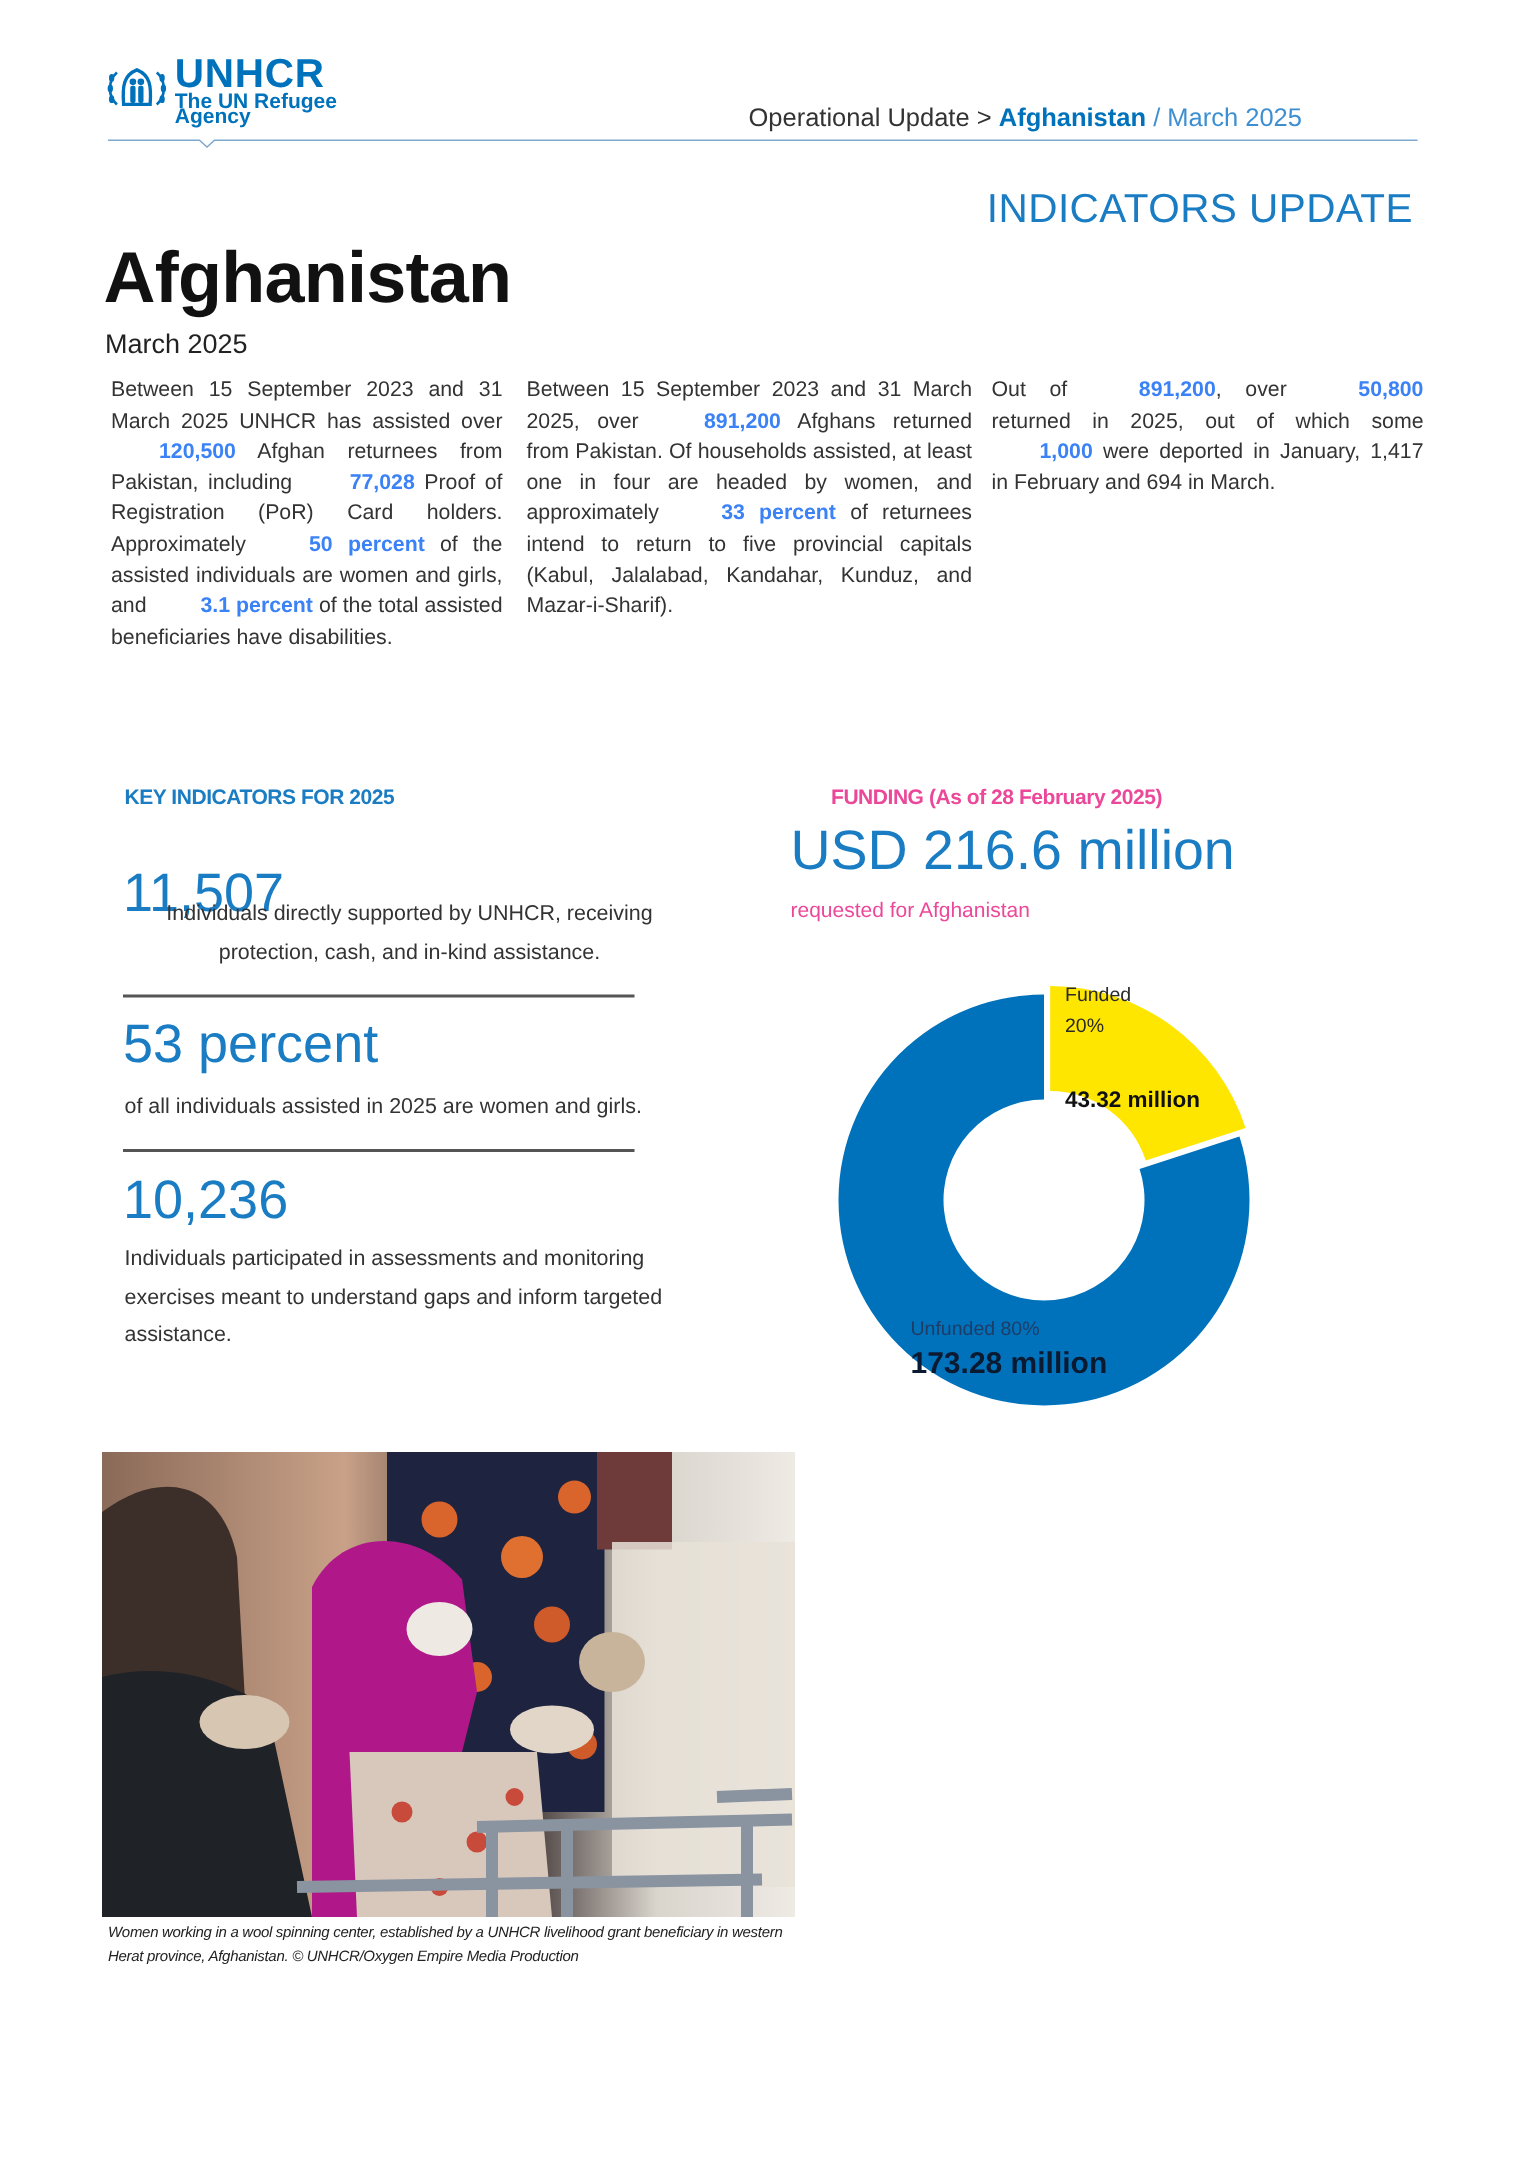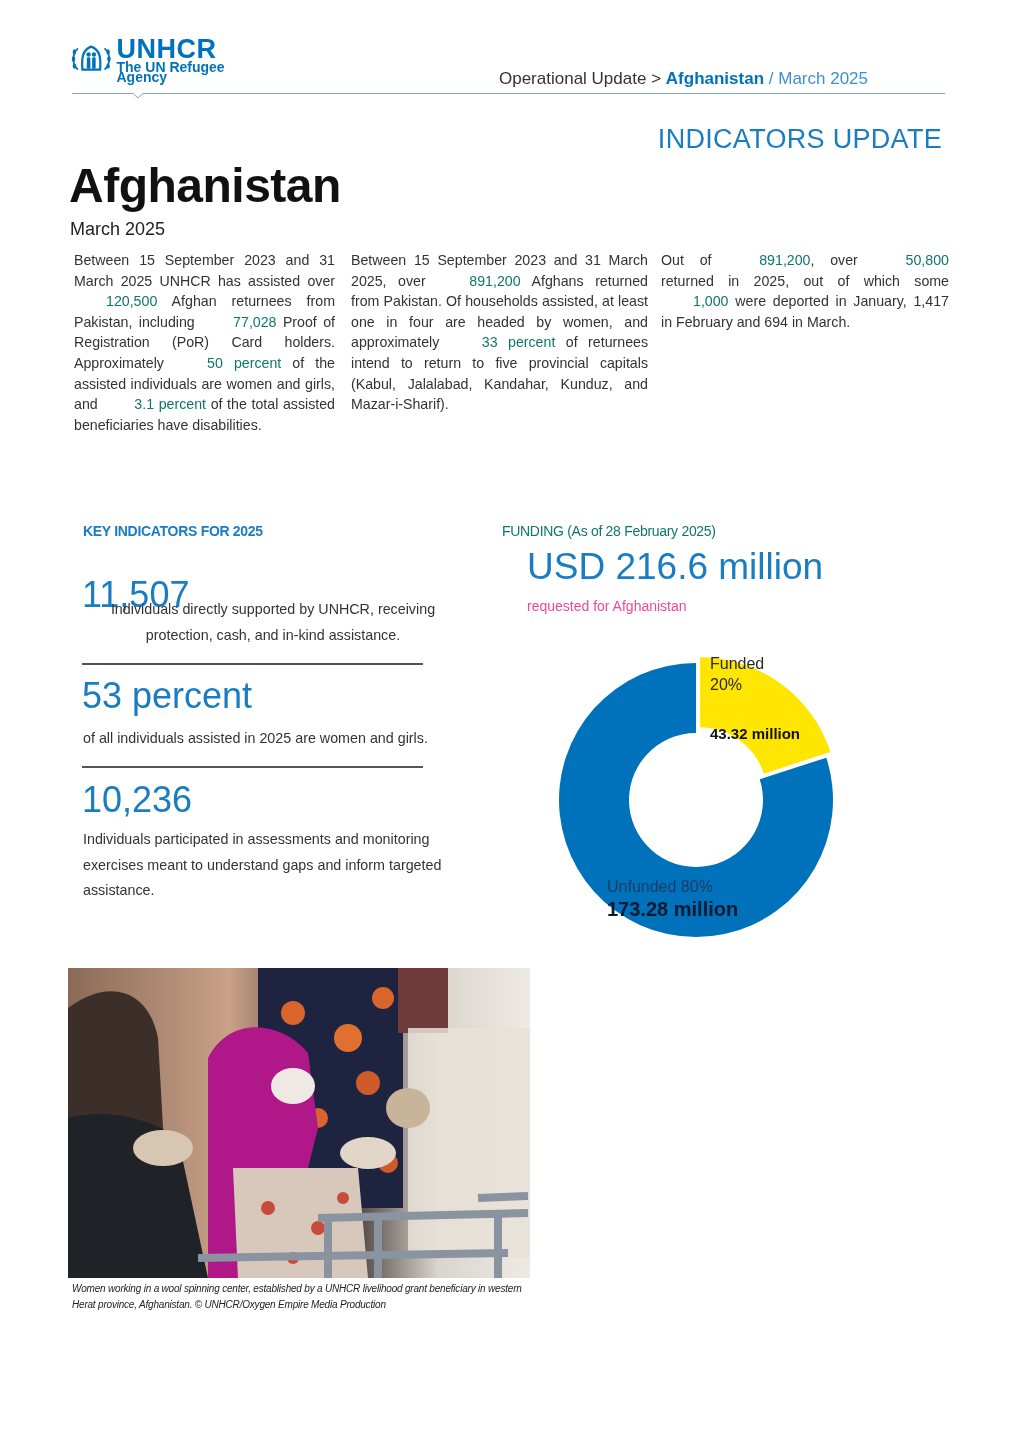--- a/index.html
+++ b/index.html
@@ -25,35 +25,35 @@
   .op-update { right: 82px; top: 124px; font-size: 27px; color: #1a7cc3; letter-spacing: 0.3px; }
 
   .title { left: 69px; top: 158px; font-size: 48px; font-weight: 700; color: #111; letter-spacing: -0.5px; }
   .subtitle { left: 70px; top: 219px; font-size: 18px; color: #222; }
 
   
   .col { top: 250px; font-size: 14.2px; line-height: 20.6px; color: #333; text-align: justify; }
   .col1 { left: 74px; width: 261px; }
   .col2 { left: 351px; width: 297px; }
   .col3 { left: 661px; width: 288px; }
-  .hl { color: #0f766e; font-weight: 400; padding-left: 32px; }
+  .hl { color: #3b82f6; font-weight: 700; padding-left: 32px; }
 
   
   .ki-head { left: 83px; top: 523px; font-size: 14px; font-weight: 700; color: #1a7cc3; letter-spacing: -0.3px; }
   .ki-num { left: 82px; font-size: 36px; color: #1a7cc3; }
   .ki-desc { left: 83px; width: 380px; font-size: 14.3px; line-height: 25.5px; color: #333; }
   .ki-rule { left: 82px; width: 341px; height: 2px; background: #555; }
 
   
-  .fund-head { left: 502px; top: 523px; font-size: 14px; font-weight: 400; color: #0f766e; letter-spacing: -0.3px; }
+  .fund-head { left: 554px; top: 523px; font-size: 14px; font-weight: 700; color: #ec4899; letter-spacing: -0.3px; }
   .fund-amount { left: 527px; top: 546px; font-size: 37px; color: #1a7cc3; }
   .fund-desc { left: 527px; top: 598px; font-size: 14px; color: #ec4899; }
 
   .donut { left: 548px; top: 650px; width: 300px; height: 300px; }
-  .lbl { font-size: 16px; color: #2a2a2a; }
+  .lbl { font-size: 13px; color: #2a2a2a; }
   .lbl-big { font-size: 15px; font-weight: 700; color: #111; margin-top: 28px; }
   .lbl-funded-1 { left: 710px; top: 655px; }
   .lbl-funded-2 { left: 710px; top: 676px; }
   .lbl-funded-3 { left: 710px; top: 697px; }
   .lbl-unf-1 { left: 607px; top: 878px; color: #1d3d66; }
   .lbl-unf-2 { left: 607px; top: 898px; font-size: 20px; font-weight: 700; color: #0a1a30; }
 
   
   .photo { left: 68px; top: 968px; width: 462px; height: 310px; overflow: hidden; background: #4a3a35; }
   .caption { left: 72px; top: 1281px; width: 470px; font-size: 10px; line-height: 16px; font-style: italic; color: #222; letter-spacing: -0.2px; }

